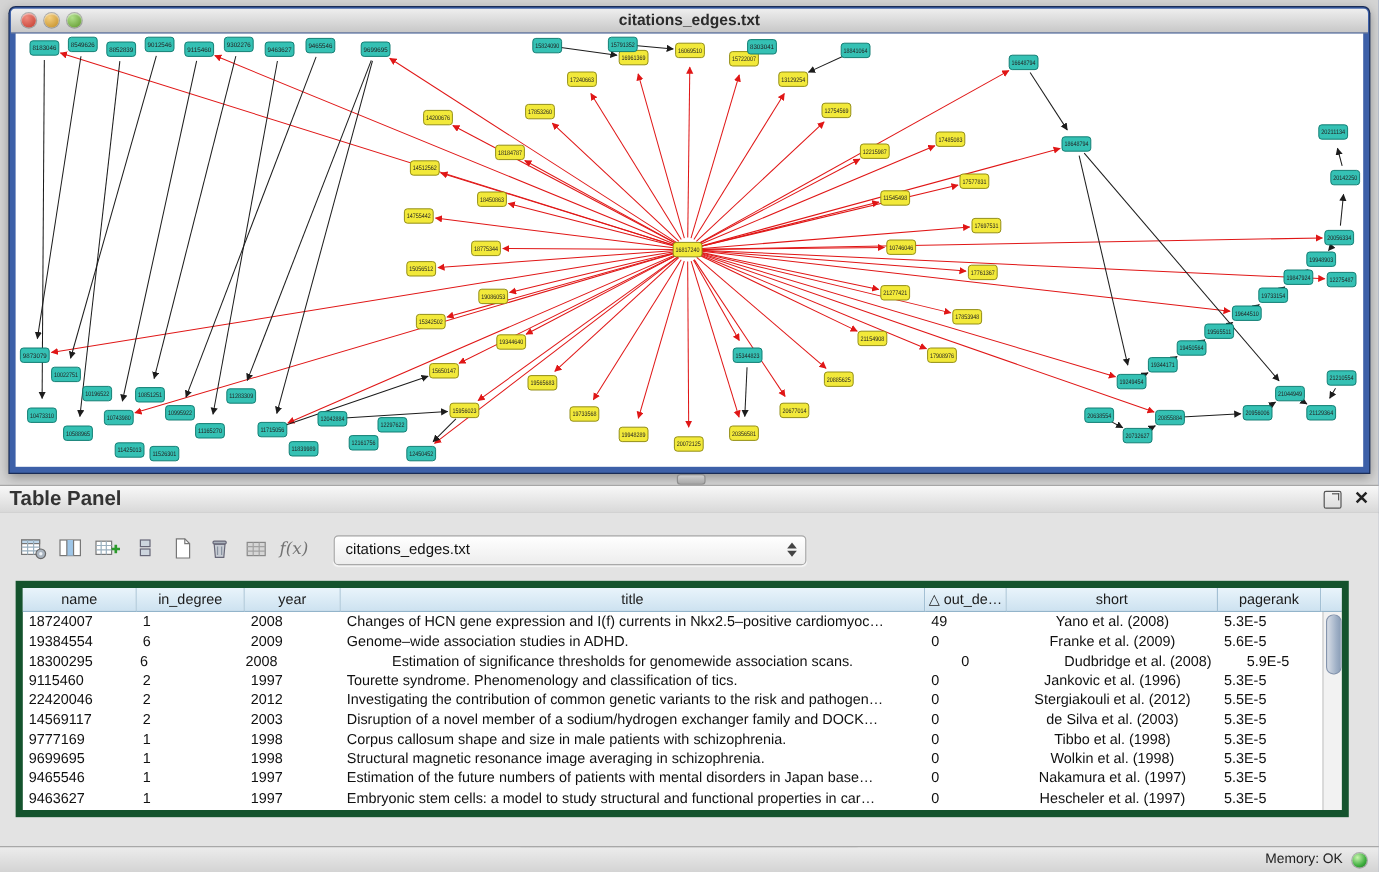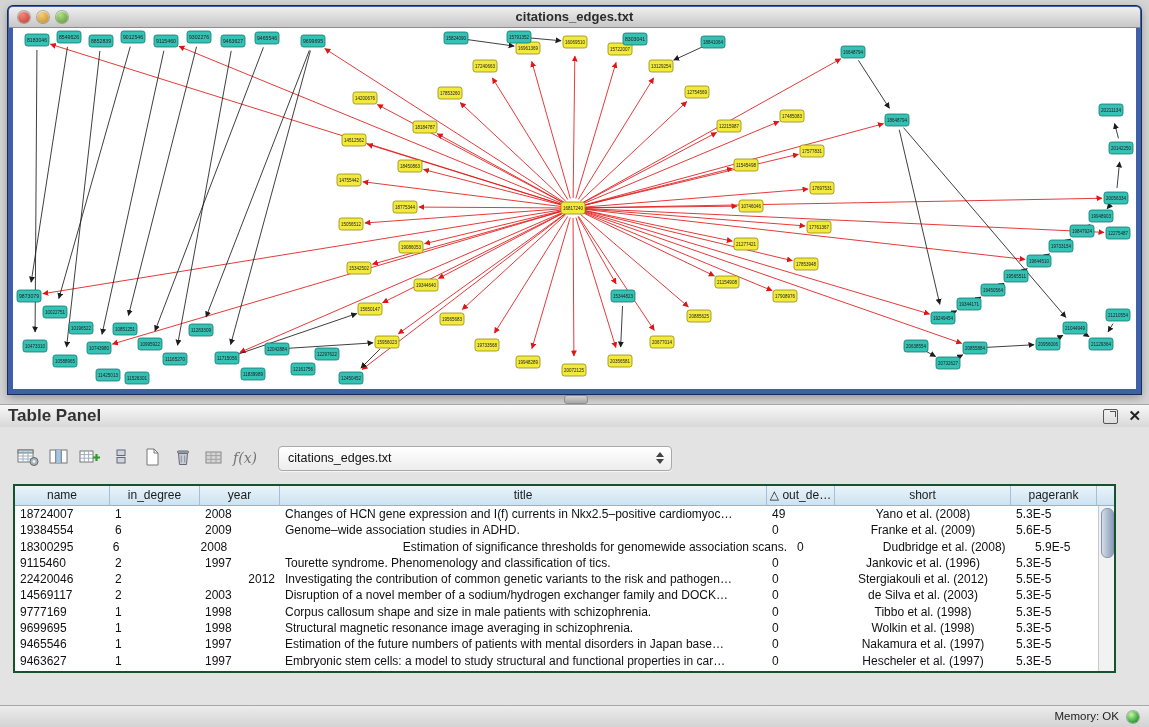--- a/index.html
+++ b/index.html
@@ -83,21 +83,21 @@
     position:absolute;right:6px;top:3px;width:10px;height:16px;
     display:flex;flex-direction:column;align-items:center;justify-content:center;gap:2px;
   }
   .combo .combo-arrows i{display:block;width:0;height:0;border-left:4px solid transparent;border-right:4px solid transparent;}
   .combo .combo-arrows i.up{border-bottom:5px solid #444;}
   .combo .combo-arrows i.down{border-top:5px solid #444;}
 
   
   .table-wrap{
     position:absolute;left:13px;top:57px;width:1099px;height:185px;
-    background:#ffffff;border:2px solid #14532d;
+    background:#ffffff;border:6px solid #14532d;
   }
   .thead{display:flex;height:20px;}
   .th{
     box-sizing:border-box;height:20px;line-height:19px;text-align:center;
     font-size:12px;color:#1b1b1b;
     background:linear-gradient(#e9f4fb,#cde2f0);
     border-right:1px solid #a3c0d4;border-bottom:1px solid #93b4ca;
     overflow:hidden;white-space:nowrap;
   }
   .tbody{position:relative;}
@@ -723,38 +723,38 @@
           <div class="td" style="width: 80px; text-align: left;">2009</div>
           <div class="td" style="width: 487px; text-align: left;">Genome–wide association studies in ADHD.</div>
           <div class="td" style="width: 68px; text-align: left;">0</div>
           <div class="td" style="width: 176px; text-align: center;">Franke et al. (2009)</div>
           <div class="td" style="width: 86px; text-align: left;">5.6E-5</div>
         </div>
         <div class="tr">
           <div class="td" style="width: 95px; text-align: left;">18300295</div>
           <div class="td" style="width: 90px; text-align: left;">6</div>
           <div class="td" style="width: 80px; text-align: left;">2008</div>
-          <div class="td" style="width: 487px; text-align: right; margin-left: 44px;">Estimation of significance thresholds for genomewide association scans.</div>
+          <div class="td" style="width: 487px; text-align: left; margin-left: 44px;">Estimation of significance thresholds for genomewide association scans.</div>
           <div class="td" style="width: 68px; text-align: left;">0</div>
           <div class="td" style="width: 176px; text-align: center;">Dudbridge et al. (2008)</div>
           <div class="td" style="width: 86px; text-align: left;">5.9E-5</div>
         </div>
         <div class="tr">
           <div class="td" style="width: 95px; text-align: left;">9115460</div>
           <div class="td" style="width: 90px; text-align: left;">2</div>
           <div class="td" style="width: 80px; text-align: left;">1997</div>
           <div class="td" style="width: 487px; text-align: left;">Tourette syndrome. Phenomenology and classification of tics.</div>
           <div class="td" style="width: 68px; text-align: left;">0</div>
           <div class="td" style="width: 176px; text-align: center;">Jankovic et al. (1996)</div>
           <div class="td" style="width: 86px; text-align: left;">5.3E-5</div>
         </div>
         <div class="tr">
           <div class="td" style="width: 95px; text-align: left;">22420046</div>
           <div class="td" style="width: 90px; text-align: left;">2</div>
-          <div class="td" style="width: 80px; text-align: right;">2012</div>
+          <div class="td" style="width: 80px; text-align: left;">2012</div>
           <div class="td" style="width: 487px; text-align: left;">Investigating the contribution of common genetic variants to the risk and pathogen…</div>
           <div class="td" style="width: 68px; text-align: left;">0</div>
           <div class="td" style="width: 176px; text-align: center;">Stergiakouli et al. (2012)</div>
           <div class="td" style="width: 86px; text-align: left;">5.5E-5</div>
         </div>
         <div class="tr">
           <div class="td" style="width: 95px; text-align: left;">14569117</div>
           <div class="td" style="width: 90px; text-align: left;">2</div>
           <div class="td" style="width: 80px; text-align: left;">2003</div>
           <div class="td" style="width: 487px; text-align: left;">Disruption of a novel member of a sodium/hydrogen exchanger family and DOCK…</div>

